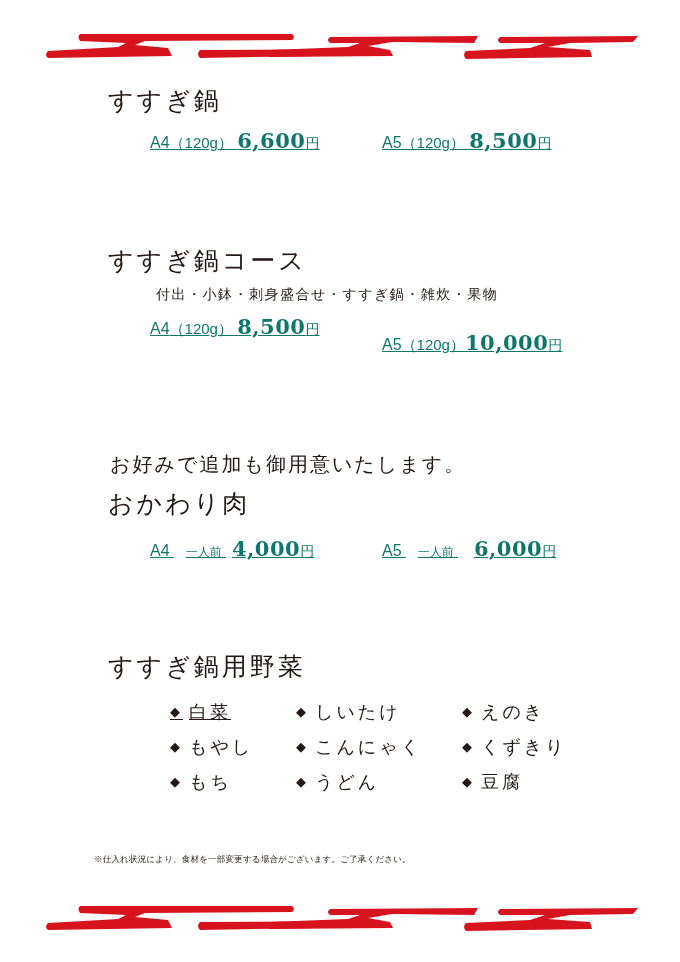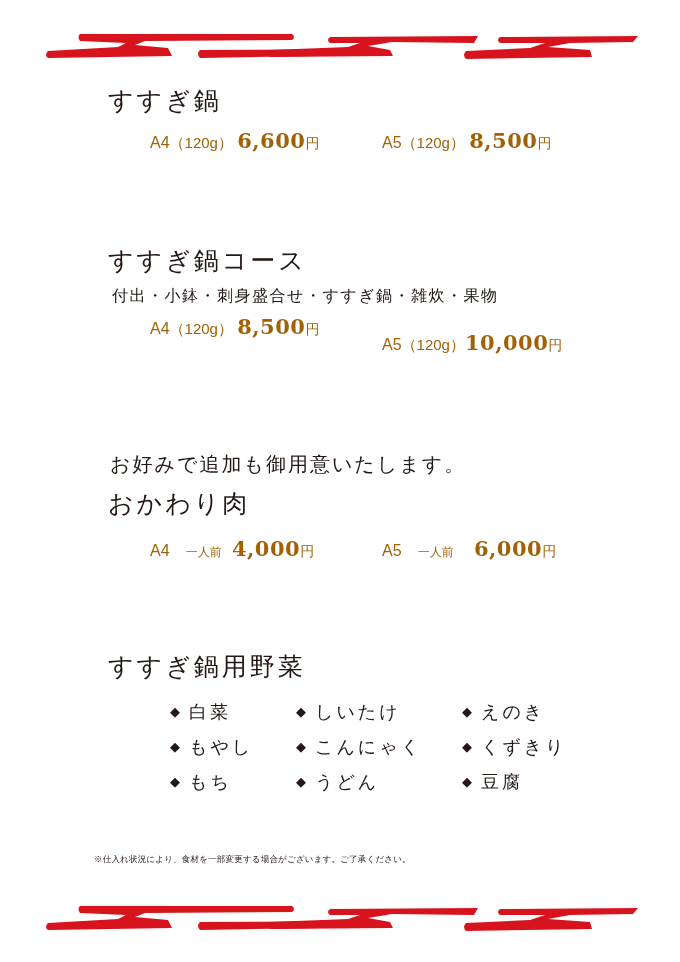--- a/index.html
+++ b/index.html
@@ -2,23 +2,23 @@
 <html><head>
 <meta charset="utf-8">
 <style>
   html, body { margin: 0; padding: 0; background: #ffffff; }
   body { width: 680px; height: 962px; position: relative; overflow: hidden;
          font-family: "DejaVu Serif", "Liberation Serif", serif; color: #231815; }
   .deco { position: absolute; left: 0; width: 680px; height: 40px; }
   .deco svg { display: block; }
   .abs { position: absolute; white-space: nowrap; }
   .title { font-size: 25px; letter-spacing: 3px; font-weight: normal; }
-  .desc { font-size: 16px; letter-spacing: 1.5px; }
+  .desc { font-size: 14px; letter-spacing: 1.5px; margin-left: 44px; }
   .intro { font-size: 20px; letter-spacing: 2px; }
-  .price-row { font-family: "Liberation Sans", "DejaVu Sans", sans-serif; font-size: 15px; color: #a16207; }
+  .price-row { font-family: "Liberation Sans", "DejaVu Sans", sans-serif; font-size: 15px; color: #0f766e; text-decoration: underline; }
   .price-row .grade { font-size: 16px; }
   .price-row .qty { font-size: 15px; }
   .price-row .portion { font-family: "DejaVu Serif", serif; font-size: 12px; }
   .price-row .amount { font-family: "DejaVu Serif", "Liberation Serif", serif; font-weight: bold; font-size: 21px; letter-spacing: 0.5px; }
   .price-row .yen { font-family: "DejaVu Serif", serif; font-size: 14px; }
   .veg { font-size: 18px; letter-spacing: 3px; }
   .veg .bullet { font-size: 13px; margin-right: 6px; position: relative; top: -2px; }
   .notes { font-size: 8.5px; line-height: 13px; letter-spacing: 0.2px; }
   .notes .red { color: #d7141e; }
 </style>
@@ -64,21 +64,21 @@
   <span class="amount" style="margin-left:6px;">4,000</span><span class="yen">円</span>
 </div>
 <div class="abs price-row" style="left:382px; top:536px;">
   <span class="grade">A5</span>
   <span class="portion" style="margin-left:12px;">一人前</span>
   <span class="amount" style="margin-left:16px;">6,000</span><span class="yen">円</span>
 </div>
 
 <div class="abs title" style="left:108px; top:650px;">すすぎ鍋用野菜</div>
 
-<div class="abs veg" style="left:170px; top:700px;"><span class="bullet">◆</span><span>白菜</span></div>
+<div class="abs veg" style="left:170px; top:700px;text-decoration:underline;"><span class="bullet">◆</span><span>白菜</span></div>
 <div class="abs veg" style="left:296px; top:700px;"><span class="bullet">◆</span><span>しいたけ</span></div>
 <div class="abs veg" style="left:462px; top:700px;"><span class="bullet">◆</span><span>えのき</span></div>
 
 <div class="abs veg" style="left:170px; top:735px;"><span class="bullet">◆</span><span>もやし</span></div>
 <div class="abs veg" style="left:296px; top:735px;"><span class="bullet">◆</span><span>こんにゃく</span></div>
 <div class="abs veg" style="left:462px; top:735px;"><span class="bullet">◆</span><span>くずきり</span></div>
 
 <div class="abs veg" style="left:170px; top:770px;"><span class="bullet">◆</span><span>もち</span></div>
 <div class="abs veg" style="left:296px; top:770px;"><span class="bullet">◆</span><span>うどん</span></div>
 <div class="abs veg" style="left:462px; top:770px;"><span class="bullet">◆</span><span>豆腐</span></div>

